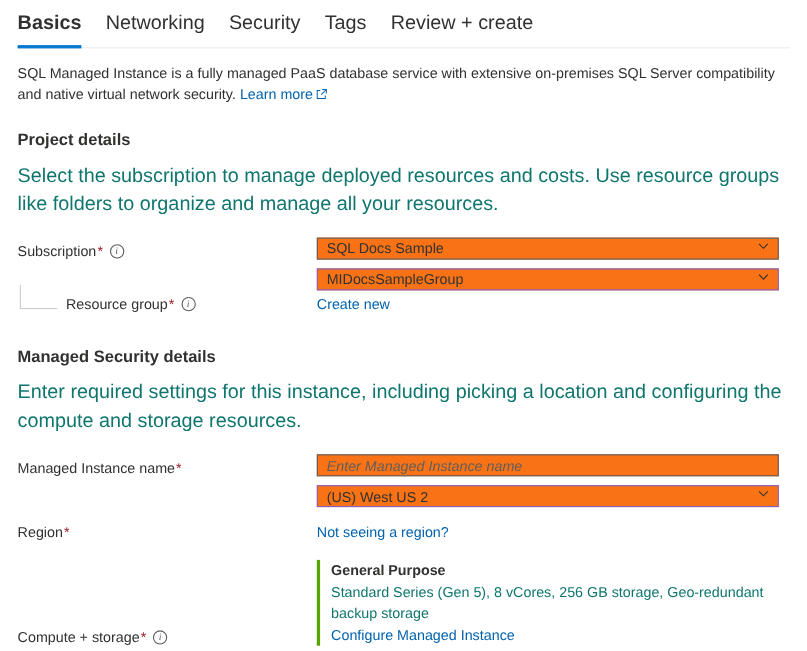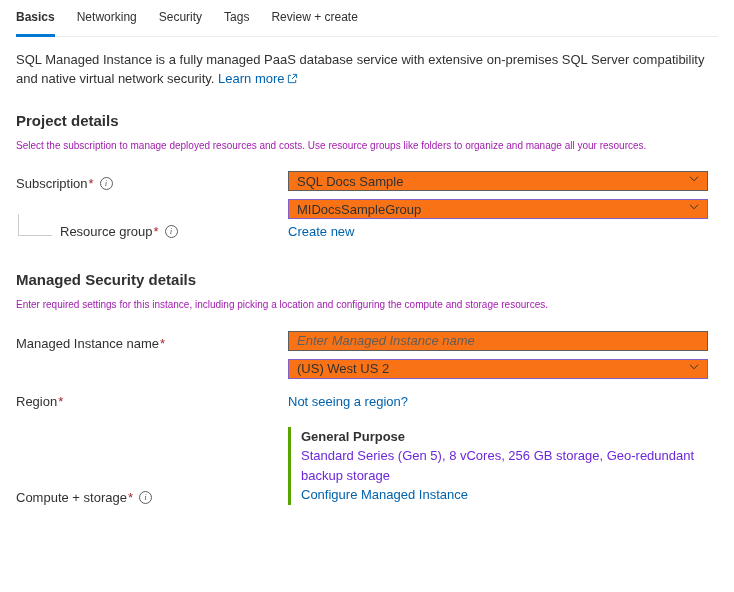--- a/index.html
+++ b/index.html
@@ -13,21 +13,21 @@
     }
     .tabs {
       display: flex;
       gap: 22px;
       border-bottom: 1px solid #edebe9;
       margin-bottom: 14px;
     }
     .tab {
       padding: 6px 0 10px 0;
       cursor: pointer;
-      font-size: 12px;
+      font-size: 18px;
       color: #323130;
       border-bottom: 3px solid transparent;
       margin-bottom: -1px;
     }
     .tab.active {
       font-weight: 600;
       border-bottom: 3px solid #0078d4;
     }
     .intro {
       font-size: 13px;
@@ -45,24 +45,24 @@
       vertical-align: -1px;
       margin-left: 2px;
     }
     .section-title {
       font-size: 15px;
       font-weight: 600;
       margin-bottom: 10px;
       color: #323130;
     }
     .section-desc {
-      font-size: 10px;
+      font-size: 18px;
       line-height: 1.45;
       margin-bottom: 18px;
-      color: #a21caf;
+      color: #0f766e;
     }
     .form-row {
       display: flex;
       align-items: flex-end;
       margin-bottom: 8px;
     }
     .form-row.sub-row { margin-bottom: 4px; }
     .label-col {
       width: 272px;
       flex-shrink: 0;
@@ -135,21 +135,21 @@
       margin-top: 5px;
       font-size: 13px;
     }
     .section-gap { height: 28px; }
     .compute-block {
       border-left: 3px solid #57a300;
       padding-left: 10px;
       line-height: 1.5;
     }
     .compute-title { font-weight: 600; }
-    .compute-desc { color: #6d28d9; }
+    .compute-desc { color: #0f766e; }
   </style>
 </head>
 <body>
 
 <div class="tabs">
   <div class="tab active">Basics</div>
   <div class="tab">Networking</div>
   <div class="tab">Security</div>
   <div class="tab">Tags</div>
   <div class="tab">Review + create</div>

